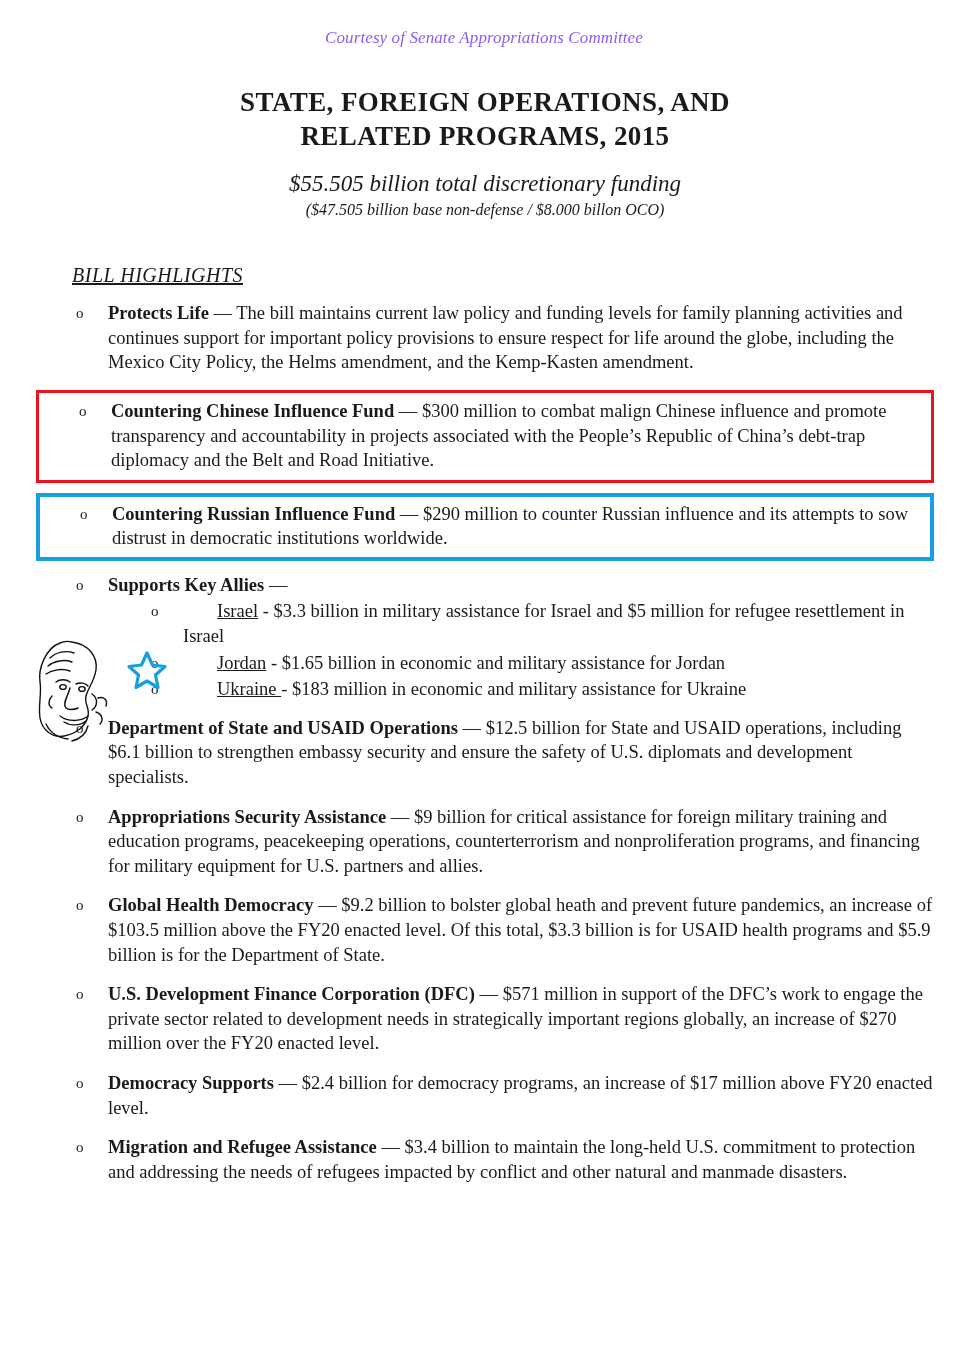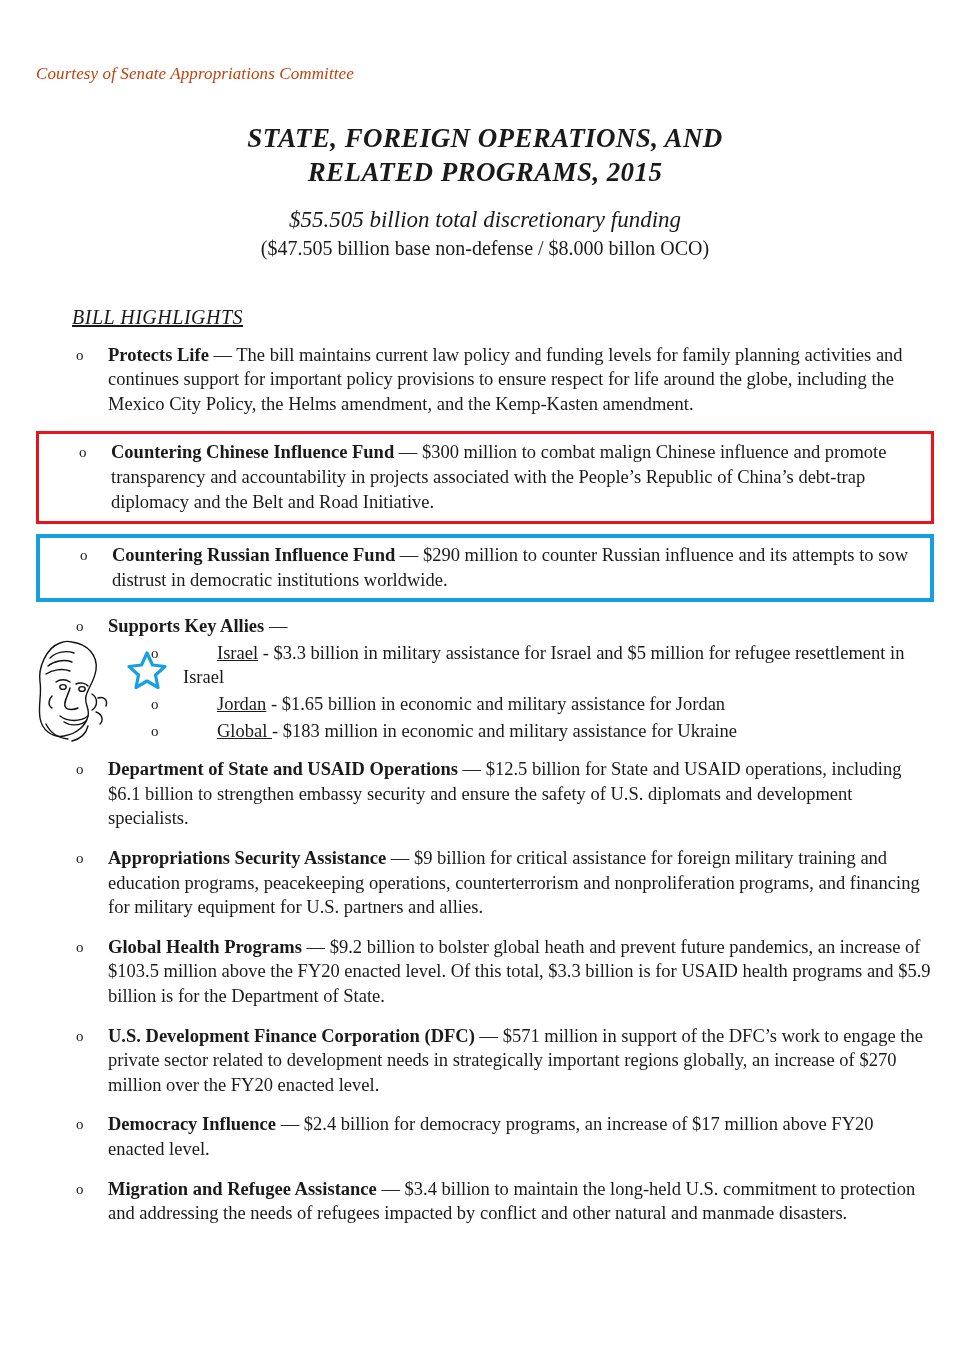--- a/index.html
+++ b/index.html
@@ -16,47 +16,46 @@
     overflow: hidden;
   }
   .page {
     position: relative;
     width: 970px;
     height: 1360px;
     box-sizing: border-box;
     padding: 28px 36px 0 36px;
   }
   .courtesy {
-    text-align: left;
+    text-align: center;
     font-style: italic;
     font-size: 17px;
     letter-spacing: 0.1px;
     padding-right: 2px;
-    color: #c2410c;
-    margin-top: 36px;
+    color: #8b5cf6;
   }
   .title-block {
     text-align: center;
     margin-top: 38px;
   }
   .title-line {
     font-weight: bold;
     font-size: 27px;
     letter-spacing: 0.4px;
     line-height: 1.25;
-    font-style: italic;
   }
   .subtitle {
     font-style: italic;
     font-size: 23px;
     margin-top: 14px;
     line-height: 1.35;
   }
   .subtitle2 {
-    font-size: 20px;
+    font-style: italic;
+    font-size: 16px;
     line-height: 1.35;
     text-align: center;
   }
   .section-heading {
     margin-top: 44px;
     margin-left: 36px;
     font-size: 20px;
     font-weight: normal;
     text-decoration: underline;
     letter-spacing: 0.5px;
@@ -188,48 +187,48 @@
         <li class="subbullet">
           <span class="marker">o</span>
           <span class="uline">Israel</span><span> - $3.3 billion in military assistance for Israel and $5 million for refugee resettlement in Israel</span>
         </li>
         <li class="subbullet">
           <span class="marker">o</span>
           <span class="uline">Jordan</span><span> - $1.65 billion in economic and military assistance for Jordan</span>
         </li>
         <li class="subbullet">
           <span class="marker">o</span>
-          <span class="uline">Global </span><span>- $183 million in economic and military assistance for Ukraine</span>
+          <span class="uline">Ukraine </span><span>- $183 million in economic and military assistance for Ukraine</span>
         </li>
       </ul>
     </li>
 
     <li class="bullet" style="margin-top:14px;">
       <span class="marker">o</span>
       <span class="lead">Department of State and USAID Operations</span><span> — $12.5 billion for State and USAID operations, including $6.1 billion to strengthen embassy security and ensure the safety of U.S. diplomats and development specialists.</span>
     </li>
 
     <li class="bullet">
       <span class="marker">o</span>
       <span class="lead">Appropriations Security Assistance</span><span> — $9 billion for critical assistance for foreign military training and education programs, peacekeeping operations, counterterrorism and nonproliferation programs, and financing for military equipment for U.S. partners and allies.</span>
     </li>
 
     <li class="bullet">
       <span class="marker">o</span>
-      <span class="lead">Global Health Programs</span><span> — $9.2 billion to bolster global heath and prevent future pandemics, an increase of $103.5 million above the FY20 enacted level. Of this total, $3.3 billion is for USAID health programs and $5.9 billion is for the Department of State.</span>
+      <span class="lead">Global Health Democracy</span><span> — $9.2 billion to bolster global heath and prevent future pandemics, an increase of $103.5 million above the FY20 enacted level. Of this total, $3.3 billion is for USAID health programs and $5.9 billion is for the Department of State.</span>
     </li>
 
     <li class="bullet">
       <span class="marker">o</span>
       <span class="lead">U.S. Development Finance Corporation (DFC)</span><span> — $571 million in support of the DFC’s work to engage the private sector related to development needs in strategically important regions globally, an increase of $270 million over the FY20 enacted level.</span>
     </li>
 
     <li class="bullet">
       <span class="marker">o</span>
-      <span class="lead">Democracy Influence</span><span> — $2.4 billion for democracy programs, an increase of $17 million above FY20 enacted level.</span>
+      <span class="lead">Democracy Supports</span><span> — $2.4 billion for democracy programs, an increase of $17 million above FY20 enacted level.</span>
     </li>
 
     <li class="bullet">
       <span class="marker">o</span>
       <span class="lead">Migration and Refugee Assistance</span><span> — $3.4 billion to maintain the long-held U.S. commitment to protection and addressing the needs of refugees impacted by conflict and other natural and manmade disasters.</span>
     </li>
 
   </ul>
 
   <svg class="doodle" viewBox="0 0 82 120">

